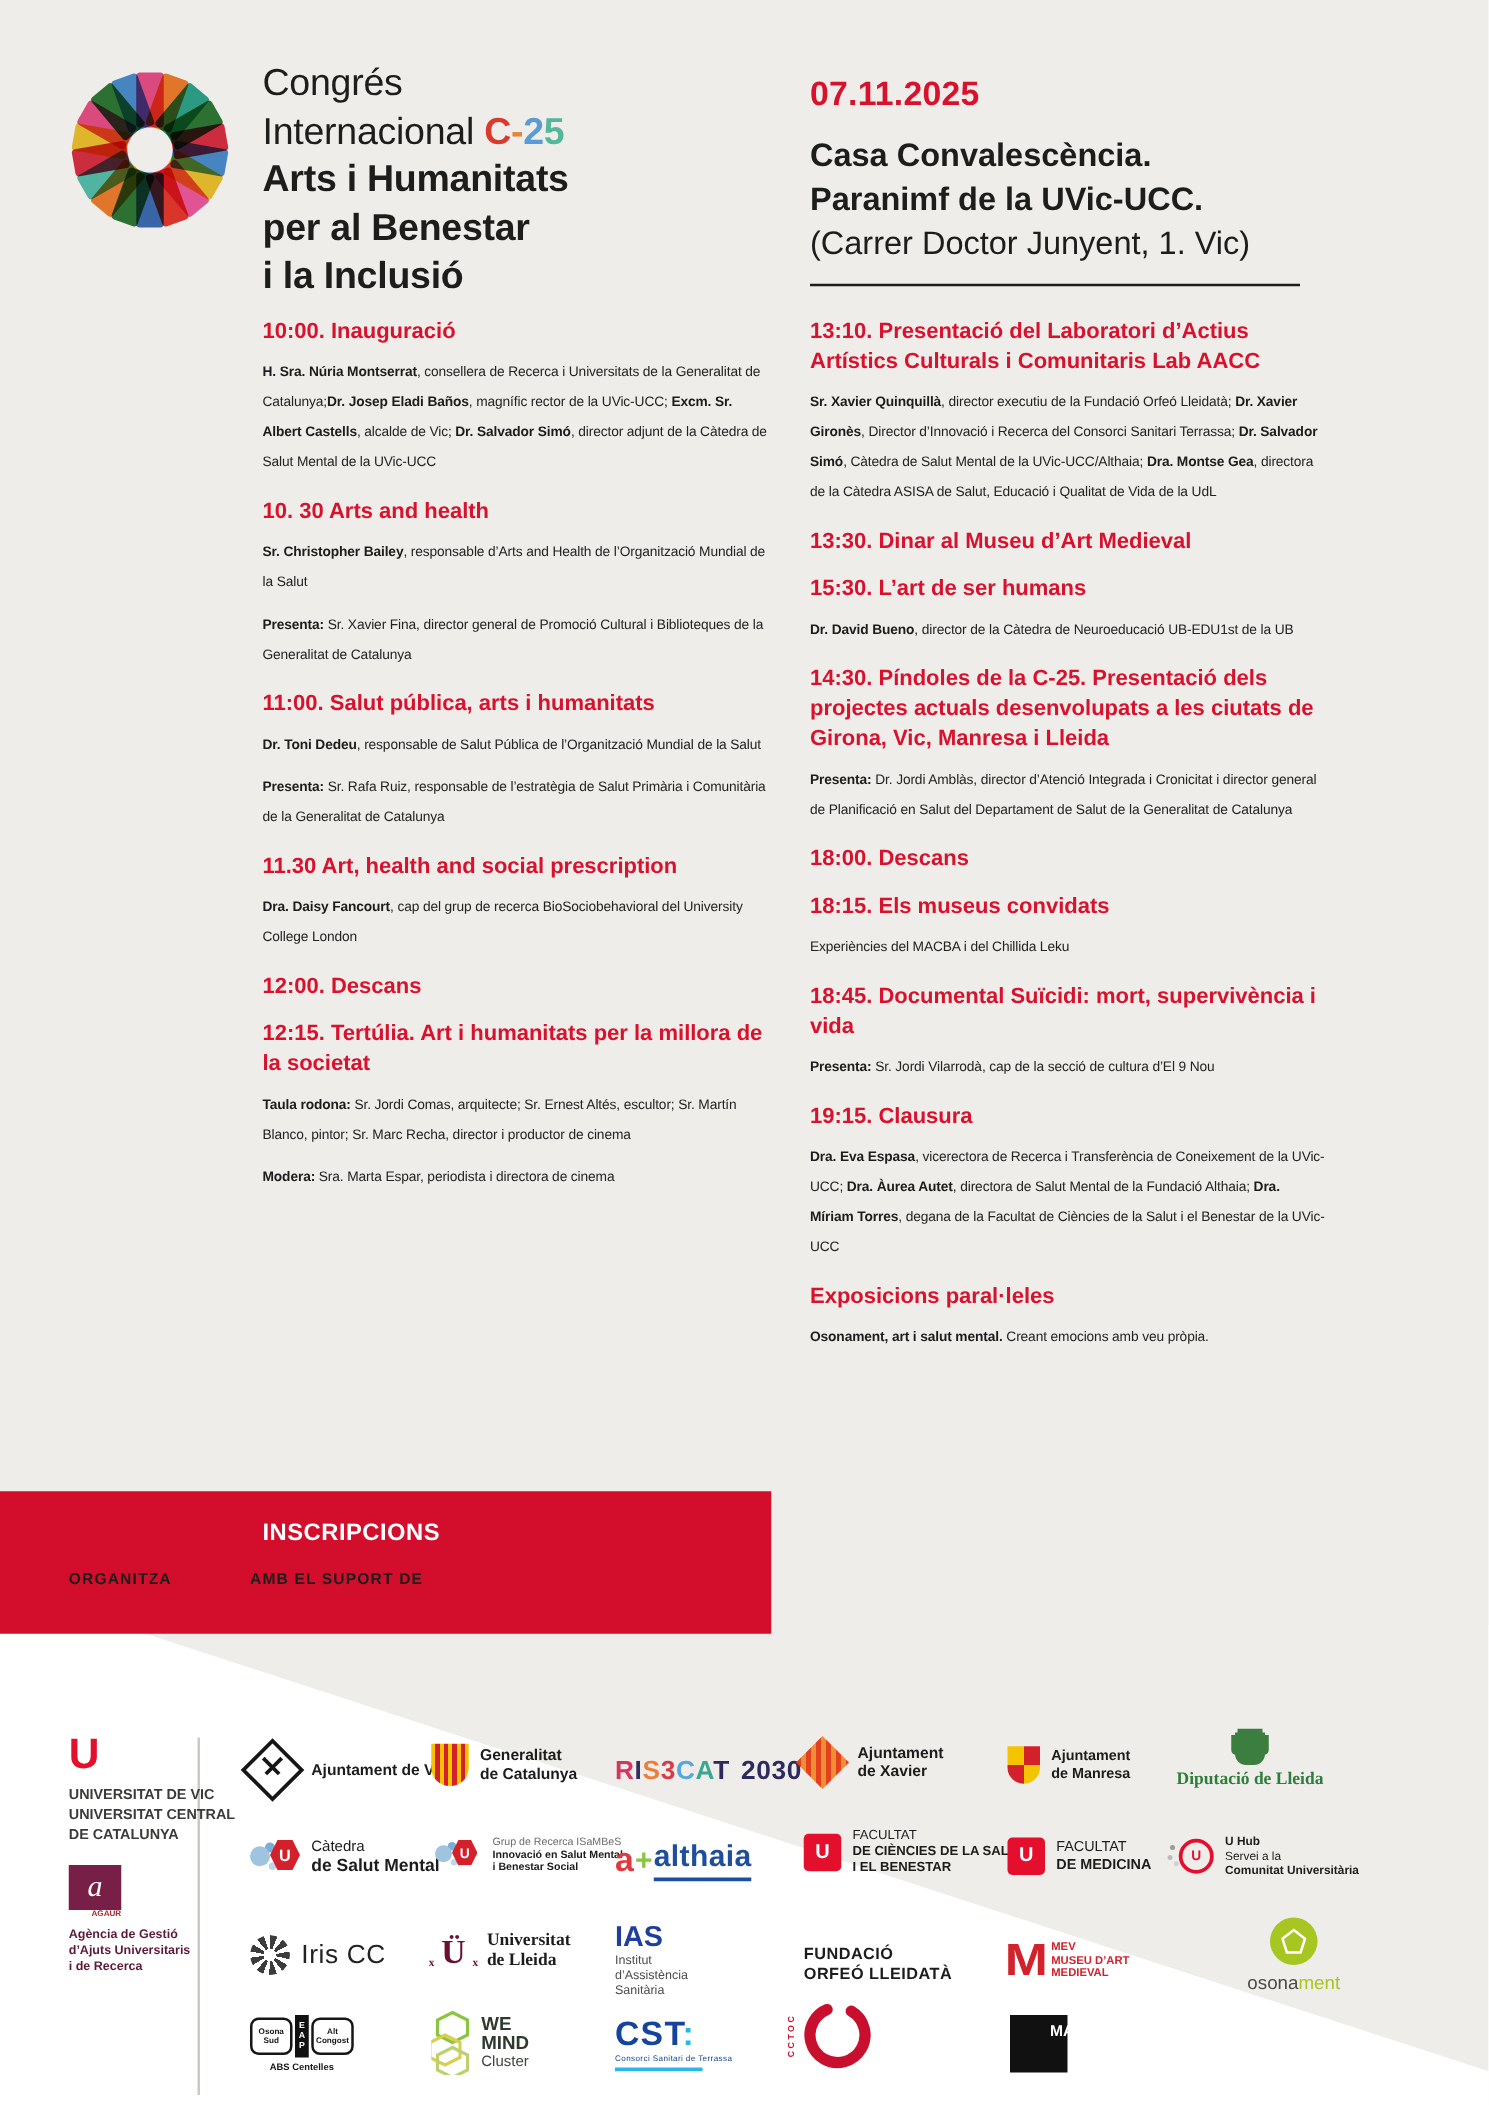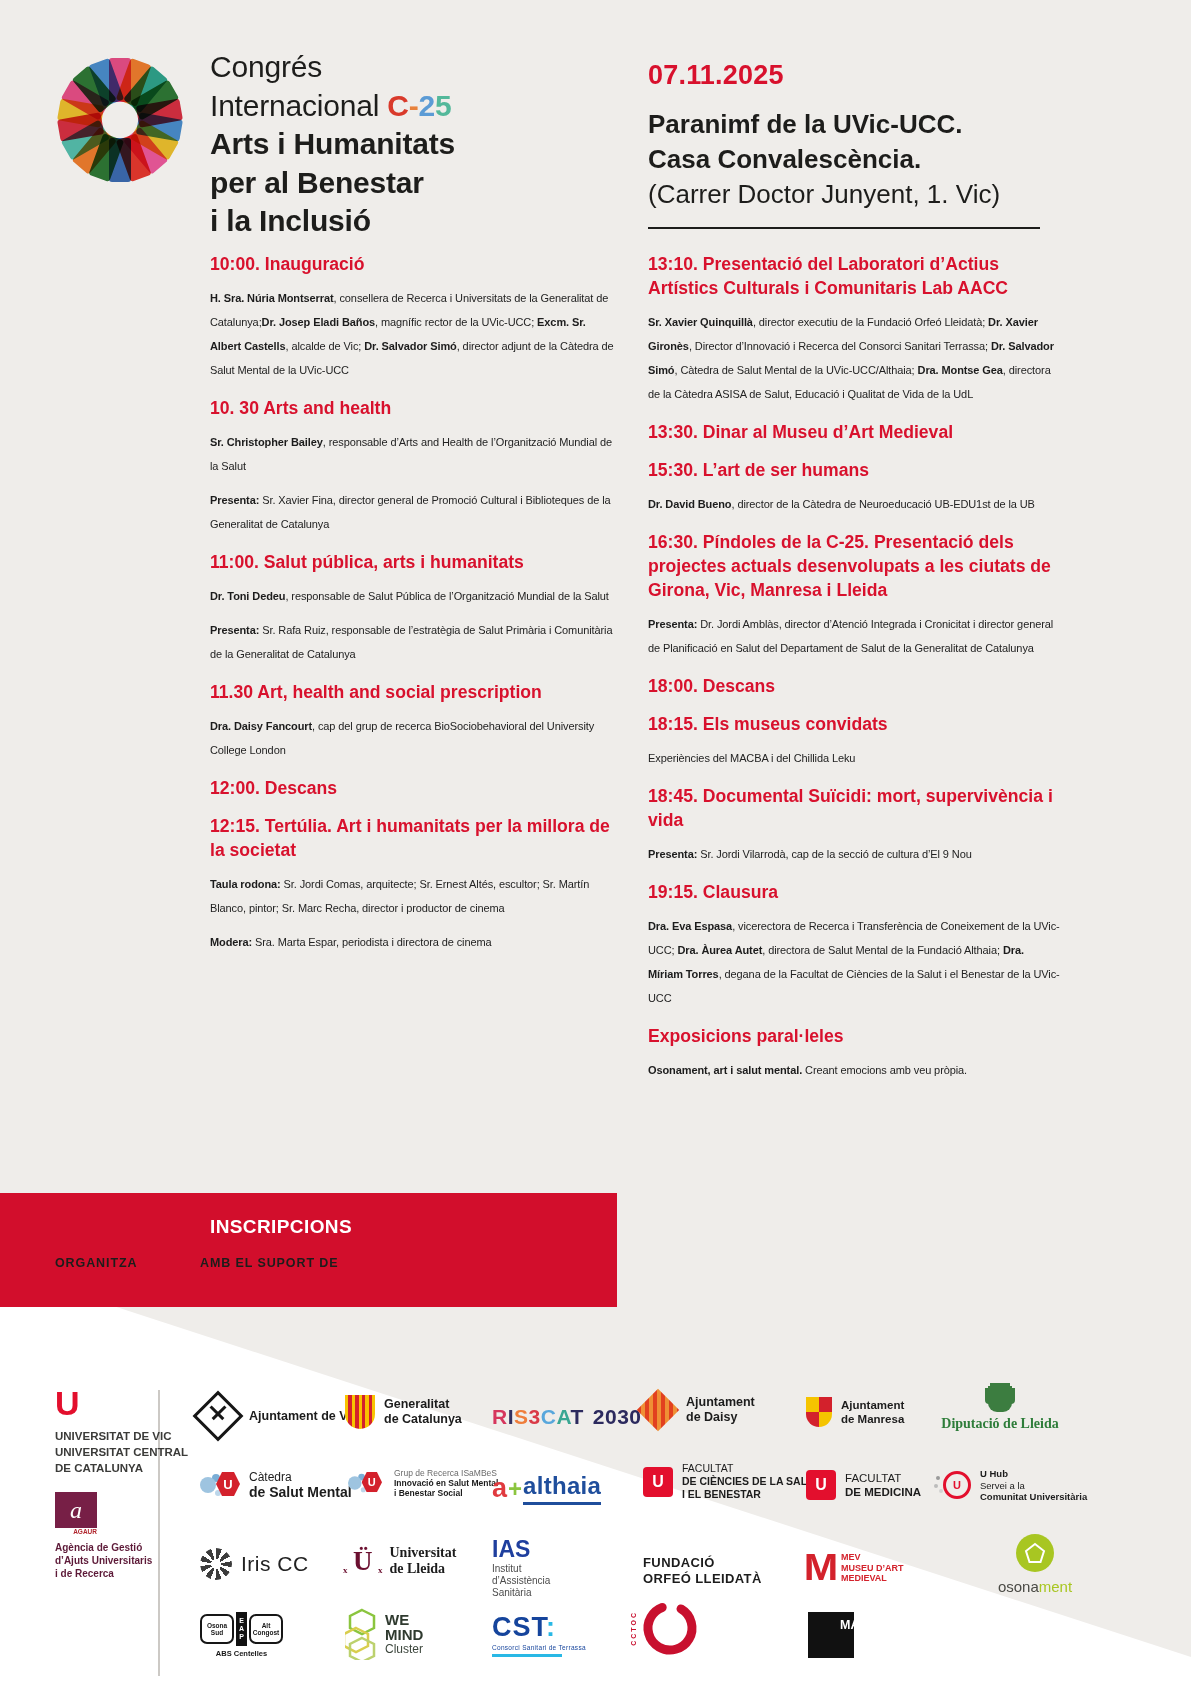--- a/index.html
+++ b/index.html
@@ -148,22 +148,22 @@
   <div><span>Congrés</span></div>
   <div><span>Internacional </span><span id="c25"><span id="c25-c" style="color: rgb(217, 58, 43);">C</span><span id="c25-dash" style="color: rgb(232, 130, 60);">-</span><span id="c25-two" style="color: rgb(91, 155, 213);">2</span><span id="c25-five" style="color: rgb(83, 184, 154);">5</span></span></div>
   <div class="bold">Arts i Humanitats</div>
   <div class="bold">per al Benestar</div>
   <div class="bold">i la Inclusió</div>
 </div>
 
 <div class="abs" id="right-head">
   <div id="date">07.11.2025</div>
   <div id="venue">
+    <div class="vbold">Casa Convalescència.</div>
     <div class="vbold">Paranimf de la UVic-UCC.</div>
-    <div class="vbold">Casa Convalescència.</div>
     <div>(Carrer Doctor Junyent, 1. Vic)</div>
   </div>
 </div>
 <div class="abs" id="head-rule"></div>
 
 <div class="prog-col" id="prog-left">
     <div class="prog-item">
       <div class="prog-h">10:00. Inauguració</div>
       <p class="prog-p"><strong>H. Sra. Núria Montserrat</strong><span>, consellera de Recerca i Universitats de la Generalitat de Catalunya;</span><strong>Dr. Josep Eladi Baños</strong><span>, magnífic rector de la UVic-UCC; </span><strong>Excm. Sr. Albert Castells</strong><span>, alcalde de Vic; </span><strong>Dr. Salvador Simó</strong><span>, director adjunt de la Càtedra de Salut Mental de la UVic-UCC</span></p>
     </div>
@@ -196,21 +196,21 @@
       <p class="prog-p"><strong>Sr. Xavier Quinquillà</strong><span>, director executiu de la Fundació Orfeó Lleidatà; </span><strong>Dr. Xavier Gironès</strong><span>, Director d’Innovació i Recerca del Consorci Sanitari Terrassa; </span><strong>Dr. Salvador Simó</strong><span>, Càtedra de Salut Mental de la UVic-UCC/Althaia; </span><strong>Dra. Montse Gea</strong><span>, directora de la Càtedra ASISA de Salut, Educació i Qualitat de Vida de la UdL</span></p>
     </div>
     <div class="prog-item">
       <div class="prog-h">13:30. Dinar al Museu d’Art Medieval</div>
     </div>
     <div class="prog-item">
       <div class="prog-h">15:30. L’art de ser humans</div>
       <p class="prog-p"><strong>Dr. David Bueno</strong><span>, director de la Càtedra de Neuroeducació UB-EDU1st de la UB</span></p>
     </div>
     <div class="prog-item">
-      <div class="prog-h">16:30. Píndoles de la C-25. Presentació dels projectes actuals desenvolupats a les ciutats de Girona, Vic, Manresa i Lleida</div>
+      <div class="prog-h">14:30. Píndoles de la C-25. Presentació dels projectes actuals desenvolupats a les ciutats de Girona, Vic, Manresa i Lleida</div>
       <p class="prog-p"><strong>Presenta:</strong><span> Dr. Jordi Amblàs, director d’Atenció Integrada i Cronicitat i director general de Planificació en Salut del Departament de Salut de la Generalitat de Catalunya</span></p>
     </div>
     <div class="prog-item">
       <div class="prog-h">18:00. Descans</div>
     </div>
     <div class="prog-item">
       <div class="prog-h">18:15. Els museus convidats</div>
       <p class="prog-p"><span>Experiències del MACBA i del Chillida Leku</span></p>
     </div>
     <div class="prog-item">
@@ -267,21 +267,21 @@
     </div>
 </div>
 <div class="lg ris3cat" style="left:492px;top:1405px;text-align:right;">
   <span><span style="color: rgb(214, 54, 93);">R</span><span style="color: rgb(49, 47, 96);">I</span><span style="color: rgb(239, 125, 58);">S</span><span style="color: rgb(217, 58, 71);">3</span><span style="color: rgb(88, 167, 220);">C</span><span style="color: rgb(58, 167, 147);">A</span><span style="color: rgb(44, 42, 94);">T</span></span>
     <span id="ris3cat-year" style="color: rgb(44, 42, 94);"> 2030</span>
 </div>
 <div class="lg" style="left:643px;top:1395px;">
   <div class="girona-d"></div>
   <div class="lg-txt" style="margin-left:4px;">
       <div>Ajuntament</div>
-      <div>de Daisy</div>
+      <div>de Xavier</div>
     </div>
 </div>
 <div class="lg" style="left:806px;top:1397px;">
   <div class="manresa-shield"></div>
   <div class="lg-txt" style="font-size:11.5px;line-height:14px;">
       <div>Ajuntament</div>
       <div>de Manresa</div>
     </div>
 </div>
 <div class="abs lleida-wrap" style="left:935px;top:1386px;width:130px;">

